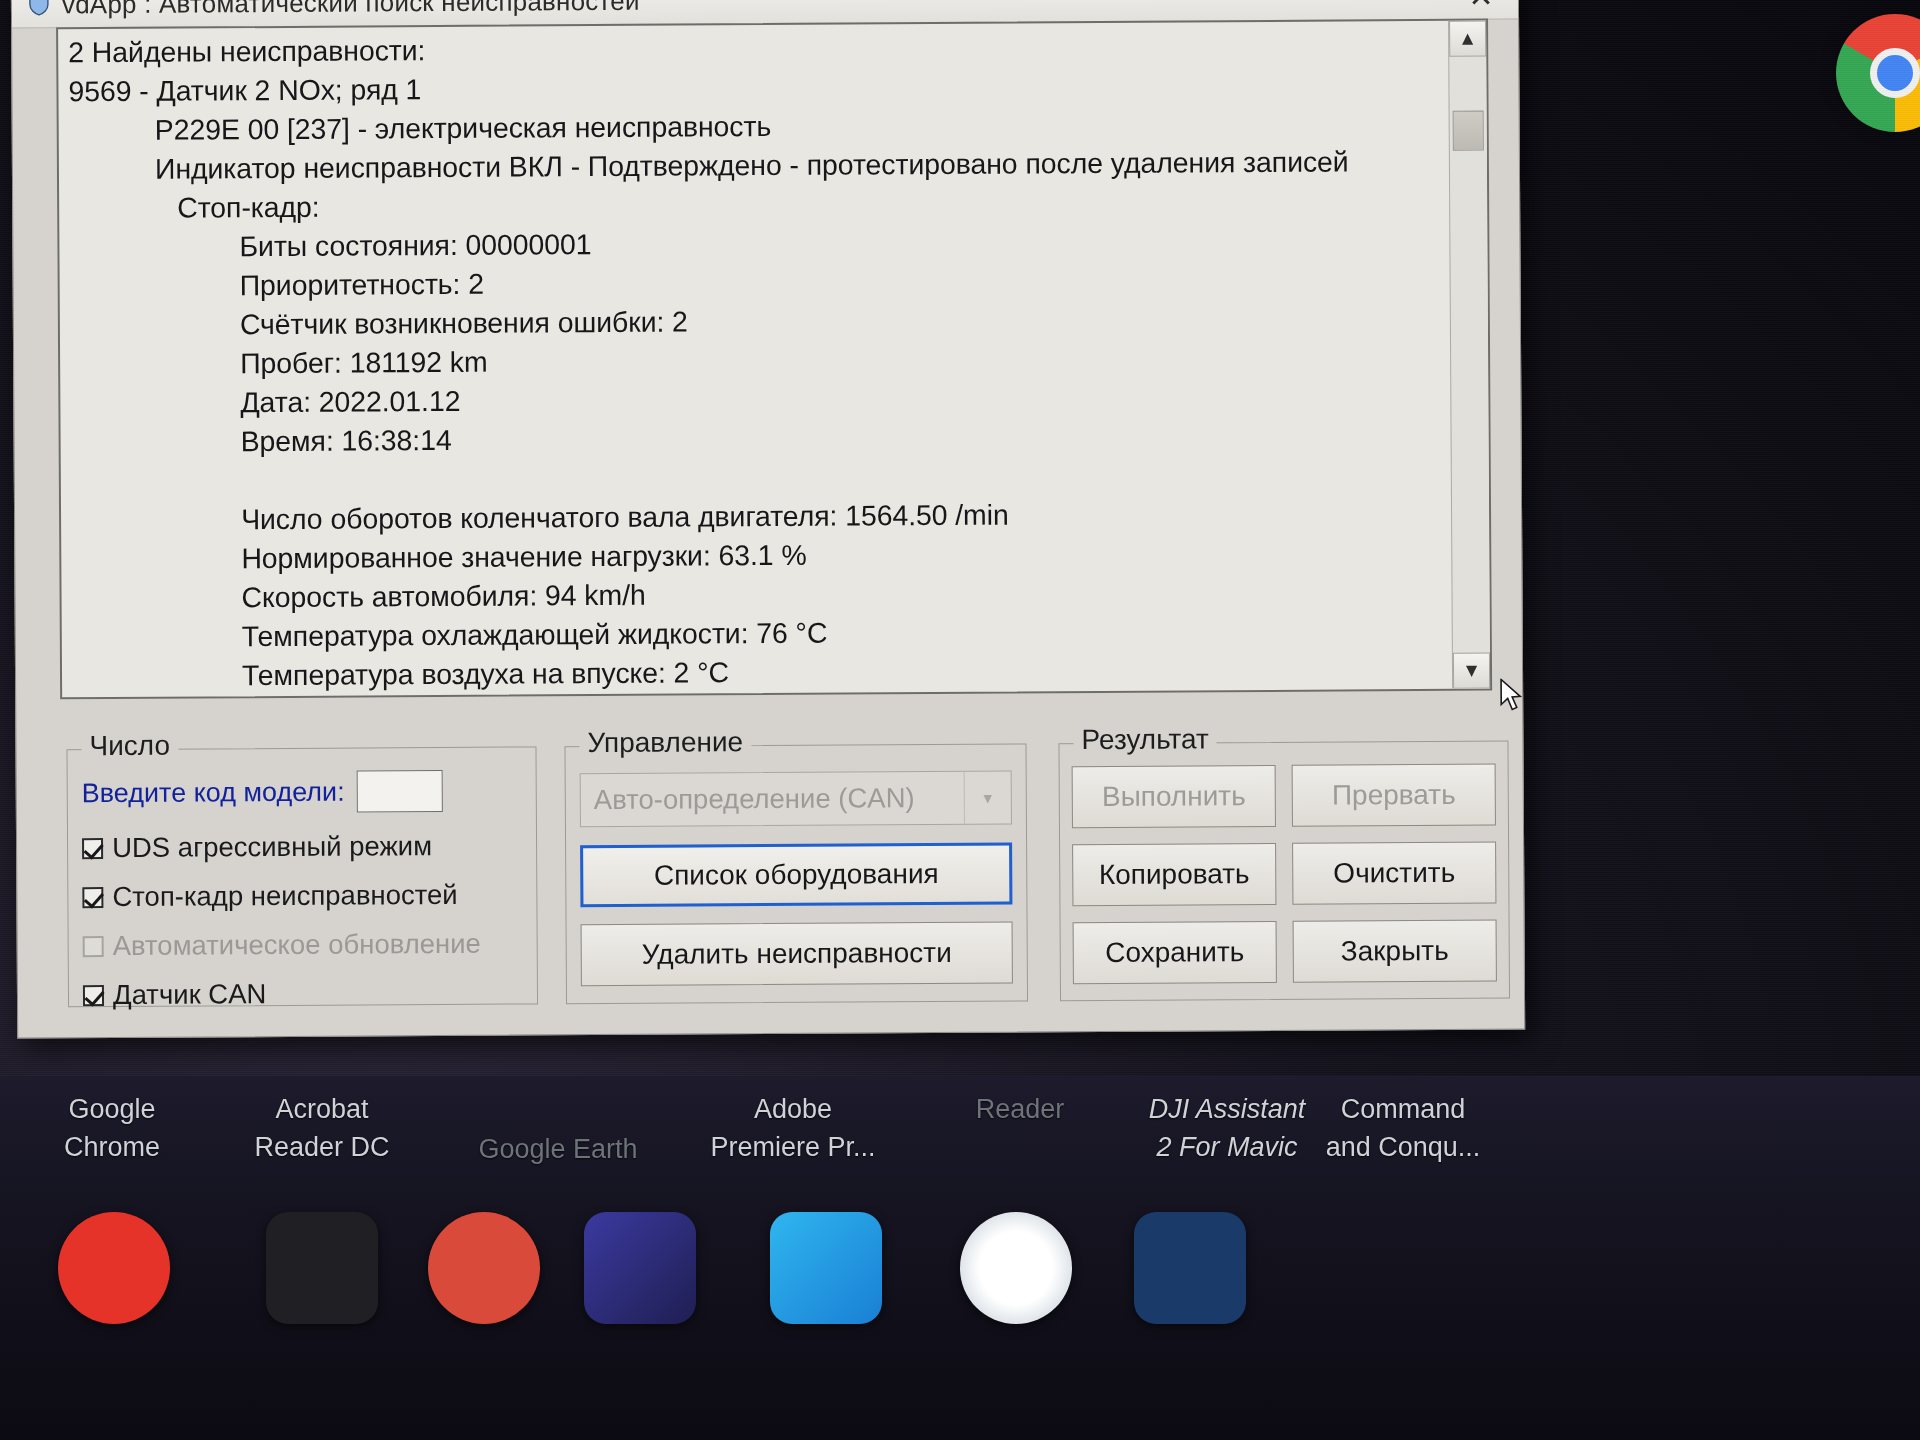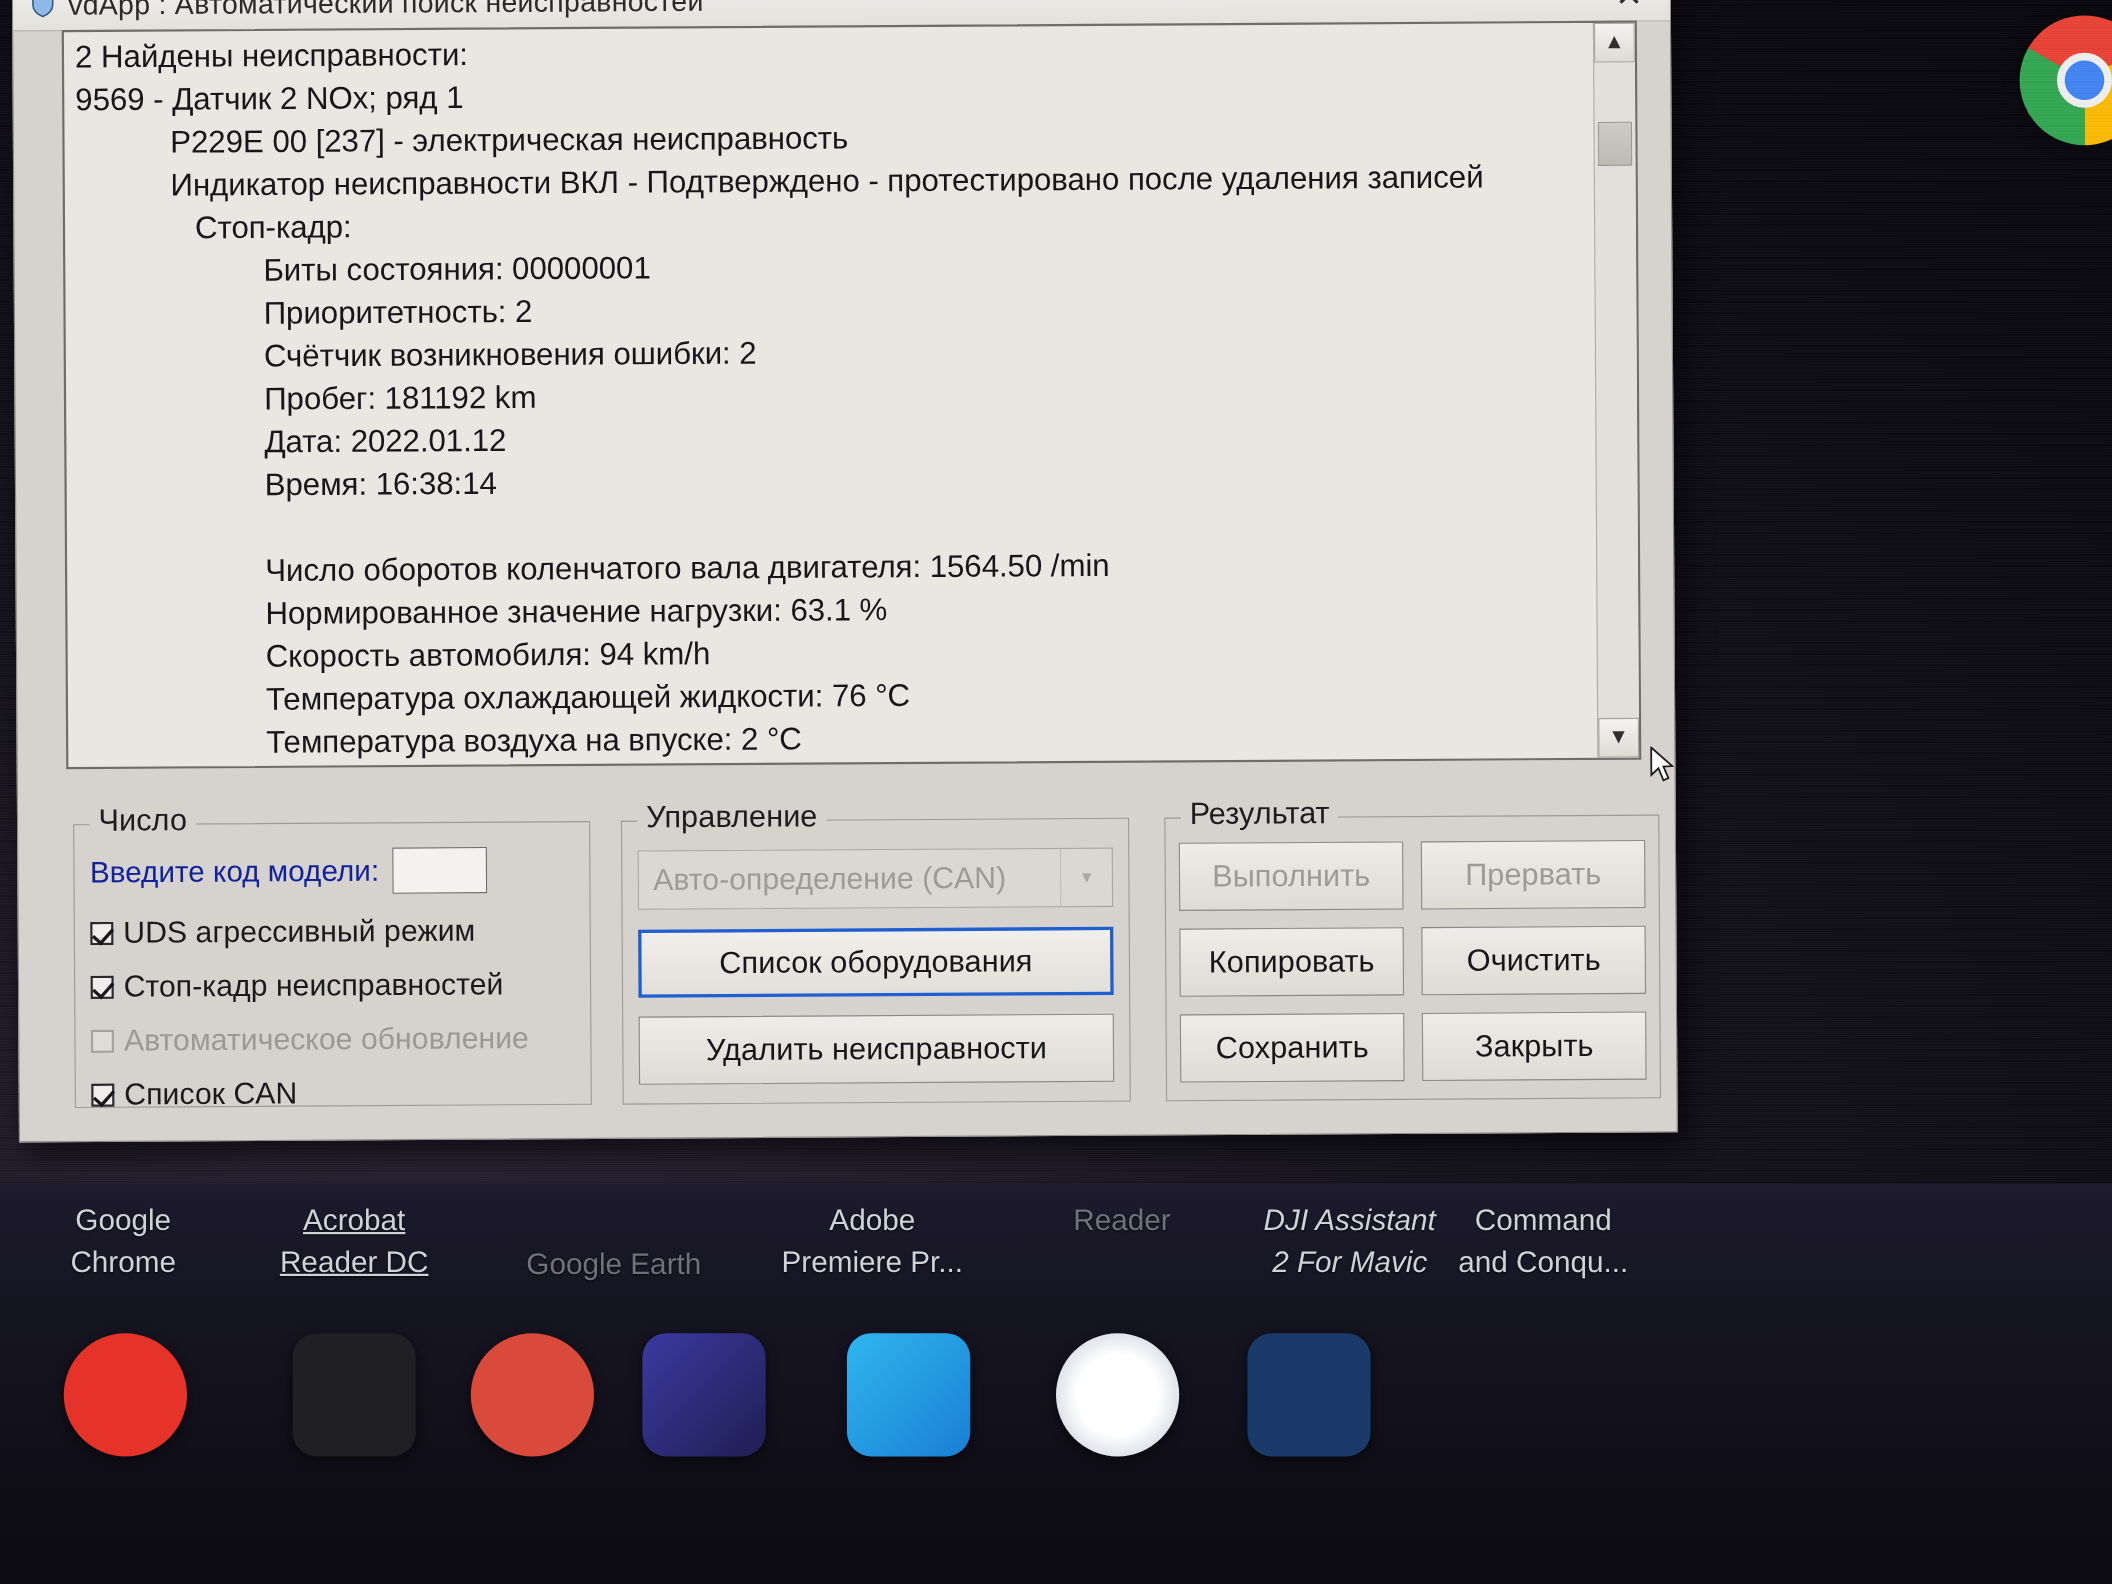--- a/index.html
+++ b/index.html
@@ -219,21 +219,21 @@
     <div class="cbrow" style="left:14px;top:131px;">
       <span class="cbox checked"></span>
       <span class="cb-label">Стоп-кадр неисправностей</span>
     </div>
     <div class="cbrow" style="left:14px;top:180px;">
       <span class="cbox disabled"></span>
       <span class="cb-label dim">Автоматическое обновление</span>
     </div>
     <div class="cbrow" style="left:14px;top:229px;">
       <span class="cbox checked"></span>
-      <span class="cb-label">Список CAN</span>
+      <span class="cb-label">Датчик CAN</span>
     </div>
   </div>
 
   <div class="group" id="g-control">
     <span class="legend">Управление</span>
 
     <div class="combo">
       <span class="ctext">Авто-определение (CAN)</span>
       <span class="carrow">▾</span>
     </div>
@@ -259,21 +259,21 @@
     <svg width="26" height="34" viewBox="0 0 26 34">
       <path d="M2 1 L2 26 L8.5 20 L13 31 L17.5 29 L13 18.5 L21 18 Z" fill="#ffffff" stroke="#1a1a1a" stroke-width="1.6"></path>
     </svg>
   </div>
 </div>
 
 <div id="taskbar">
   <div class="tb-labels" id="tb-labels">
       <div class="tb-lab" style="left: 22px; width: 180px;">Google
 Chrome</div>
-      <div class="tb-lab" style="left: 212px; width: 220px; text-decoration: underline;">Acrobat
+      <div class="tb-lab" style="left: 212px; width: 220px;">Acrobat
 Reader DC</div>
       <div class="tb-lab fade" style="left: 448px; width: 220px; margin-top: 40px;">Google Earth</div>
       <div class="tb-lab" style="left: 668px; width: 250px;">Adobe
 Premiere Pr...</div>
       <div class="tb-lab fade" style="left: 930px; width: 180px;">Reader</div>
       <div class="tb-lab" style="left: 1112px; width: 230px; font-style: italic;">DJI Assistant
 2 For Mavic</div>
       <div class="tb-lab" style="left: 1288px; width: 230px;">Command
 and Conqu...</div>
     </div>

